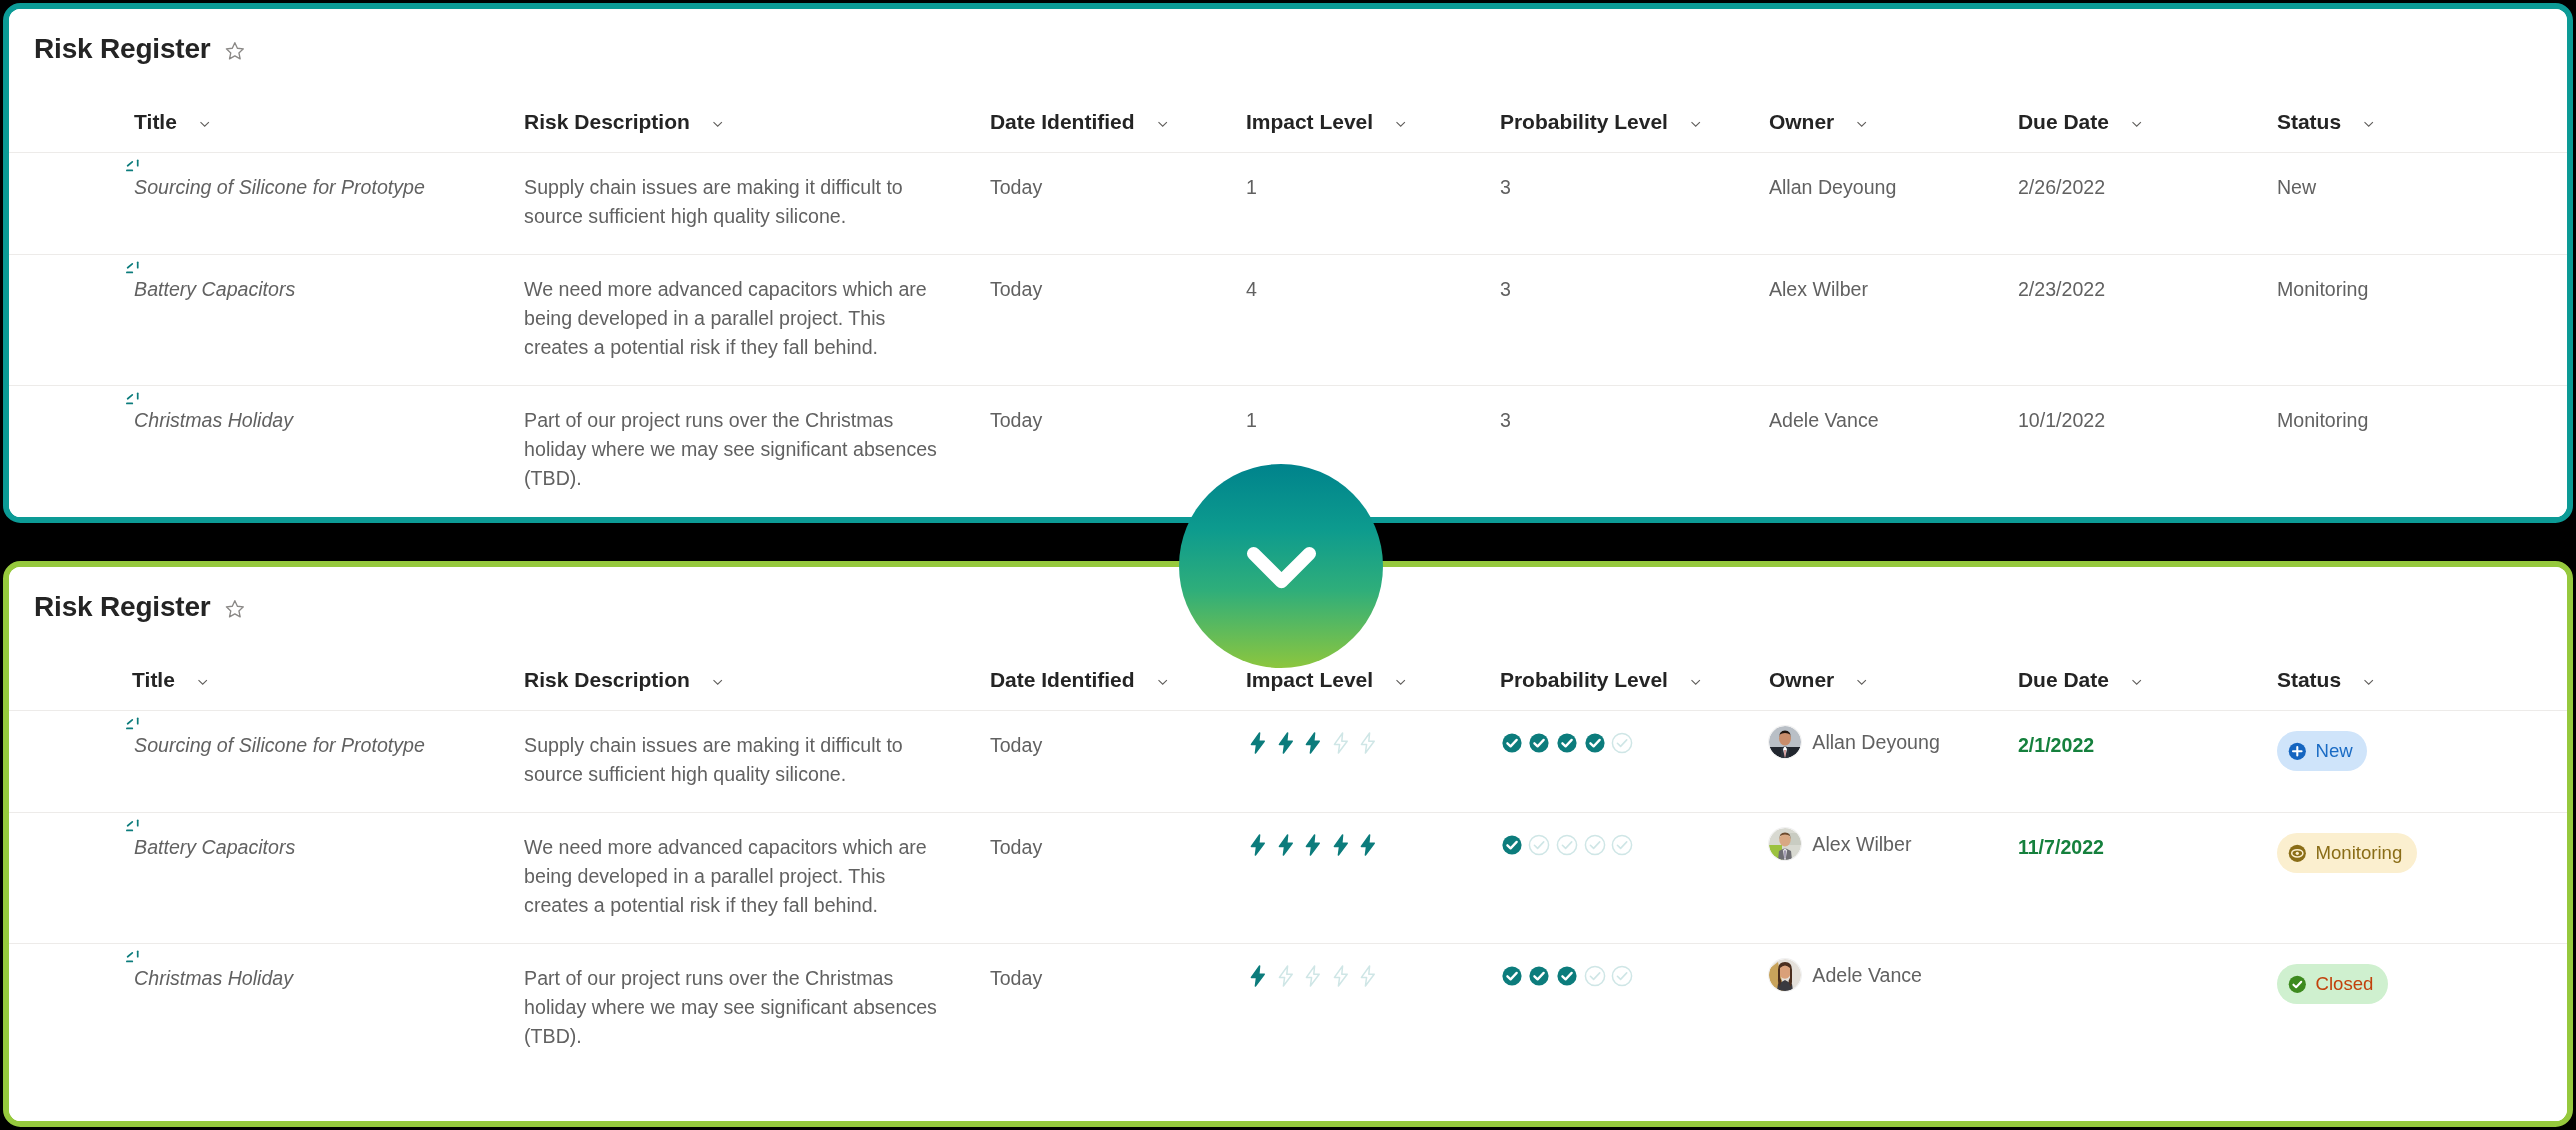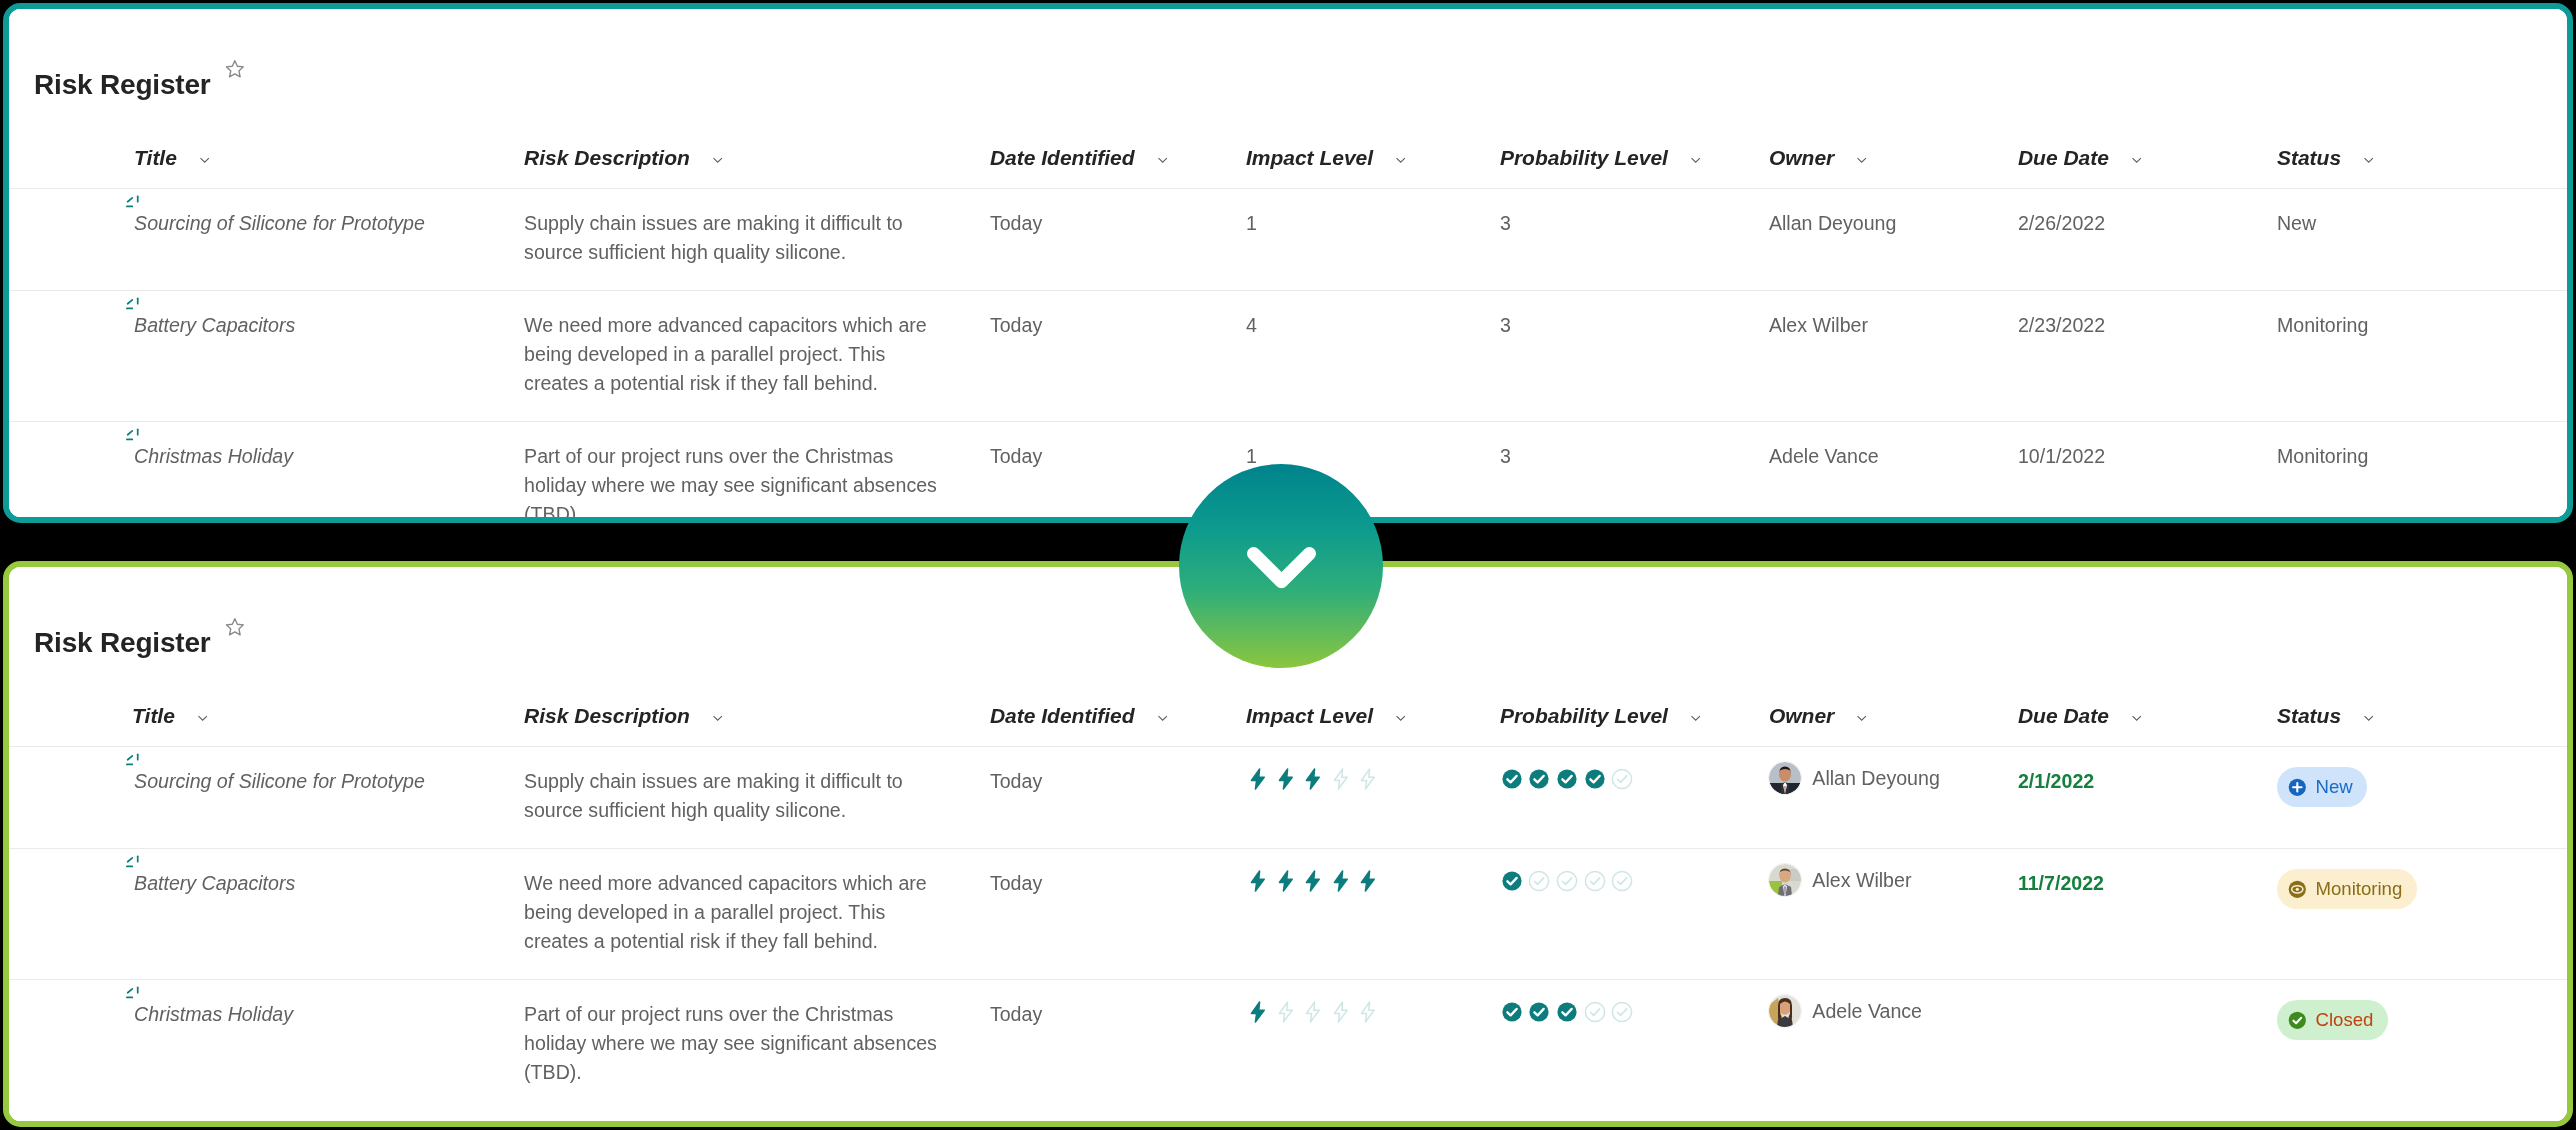--- a/index.html
+++ b/index.html
@@ -56,21 +56,20 @@
     align-items: center;
     gap: 13.4px;
     padding: 24px 0 0 25px;
   }
 
   .list-title {
     font-size: 28px;
     font-weight: bold;
     color: #242424;
     letter-spacing: -0.2px;
-    margin-top: 36px;
   }
 
   .star-icon {
     display: block;
     width: 21.7px;
     height: 21.7px;
     margin-top: 4.1px;
   }
 
   
@@ -83,21 +82,21 @@
   .tbl th {
     text-align: left;
     font-size: 21px;
     font-weight: bold;
     color: #242424;
     padding: 0 0 17.5px 0;
     vertical-align: bottom;
     white-space: nowrap;
   }
 
-  .hdr-wrap { display: inline-flex; align-items: center; gap: 21px; font-style: italic; }
+  .hdr-wrap { display: inline-flex; align-items: center; gap: 21px; }
 
   .chev-sm {
     display: inline-block;
     width: 13.4px; height: 13.4px;
     position: relative;
     top: 2.1px;
   }
   .chev-sm svg { display:block; width:100%; height:100%; }
 
   .tbl td {

